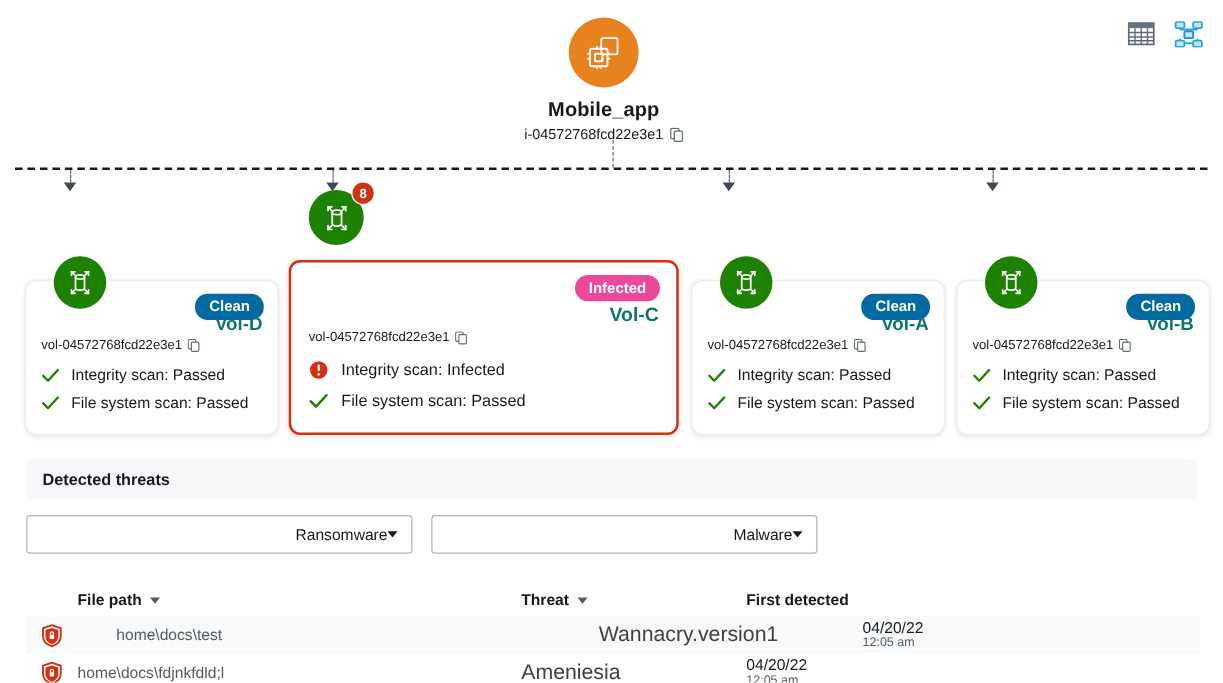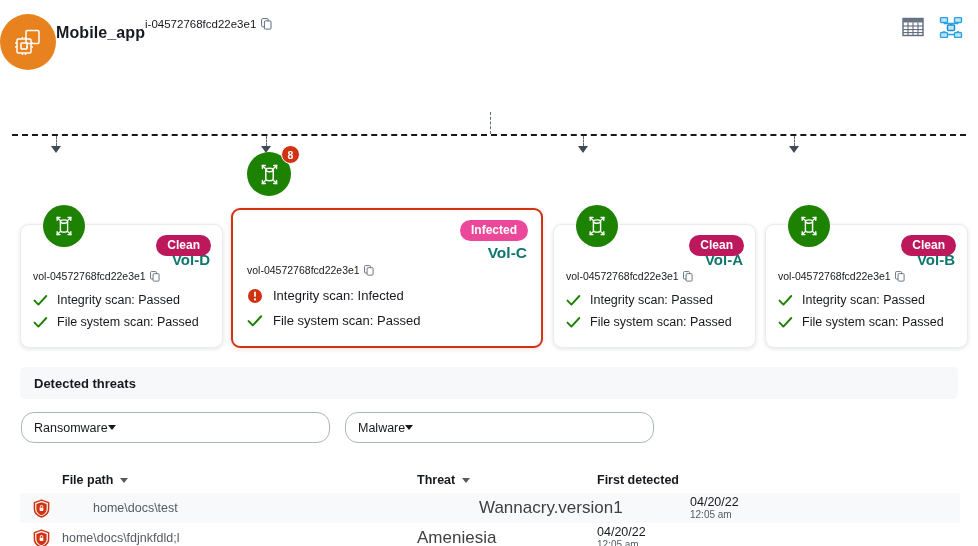--- a/index.html
+++ b/index.html
@@ -21,21 +21,21 @@
   }
   .view-toggle .vt-btn {
     width: 26px; height: 26px;
     display: flex; align-items: center; justify-content: center;
     cursor: pointer; background: transparent; border: none; padding: 0;
   }
 
   
   .instance-node {
     position: absolute; left: 0; right: 12px; top: 14px;
-    display: flex; align-items: flex-start;
+    display: flex; flex-direction: column; align-items: center;
   }
   .inst-circle {
     width: 56px; height: 56px; border-radius: 50%;
     background: #e8821e;
     display: flex; align-items: center; justify-content: center;
   }
   .inst-title {
     margin-top: 10px;
     font-size: 16px; font-weight: bold; color: #16191f; letter-spacing: .1px;
   }
@@ -100,21 +100,21 @@
     display: flex; align-items: center; justify-content: center;
     border: 1.5px solid #fff;
   }
   .status-pill {
     position: absolute; top: 10px; right: 11px;
     border-radius: 13px; padding: 4px 11px 5px 11px;
     font-size: 12px; font-weight: bold; color: #ffffff;
     line-height: 1;
   }
   .card.wide .status-pill { top: 10px; right: 13px; }
-  .pill-clean { background: #be185d; }
+  .pill-clean { background: #0369a1; border-radius: 10px; }
   .pill-infected { background: #ec4899; }
 
   .vol-name { font-size: 15px; font-weight: bold; color: #0f766e; margin: 0 0 2px 0; text-align: right; }
   .card.wide .vol-name { font-size: 15.5px; }
   .vol-id {
     font-size: 10.5px; color: #16191f;
     display: flex; align-items: center; gap: 4px; margin-bottom: 7px;
   }
   .scan-row {
     display: flex; align-items: center; gap: 9px;
@@ -130,22 +130,22 @@
     background: #f7f8fa;
     border-radius: 5px;
     display: flex; align-items: center;
     padding-left: 14px;
   }
   .threats-header .ttl { font-size: 13px; font-weight: bold; color: #16191f; }
 
   .filters { position: absolute; left: 21px; top: 412px; display: flex; gap: 15px; }
   .select {
     width: 309px; height: 31px;
-    border: 1px solid #aab7b8; border-radius: 13px; background: #fff;
-    display: flex; align-items: center; justify-content: flex-start;
+    border: 1px solid #aab7b8; border-radius: 3px; background: #fff;
+    display: flex; align-items: center; justify-content: flex-end;
     padding: 0 11px 0 12px;
     font-size: 12.5px; color: #16191f; cursor: pointer;
   }
   .caret {
     width: 0; height: 0;
     border-left: 4px solid transparent;
     border-right: 4px solid transparent;
     border-top: 5px solid #16191f;
   }
 

